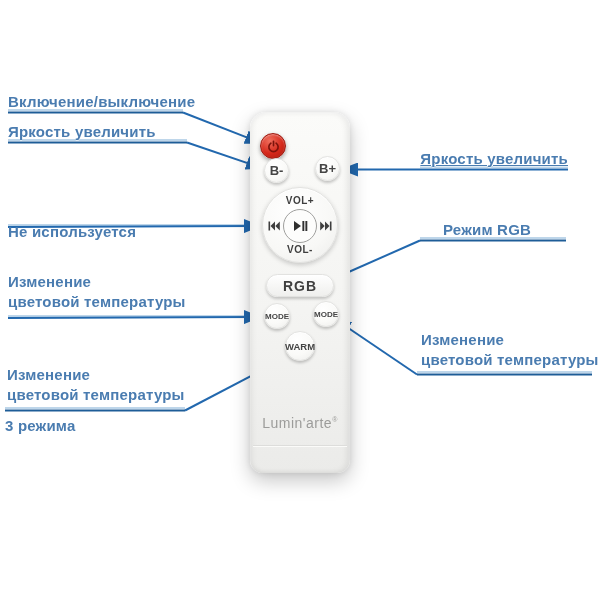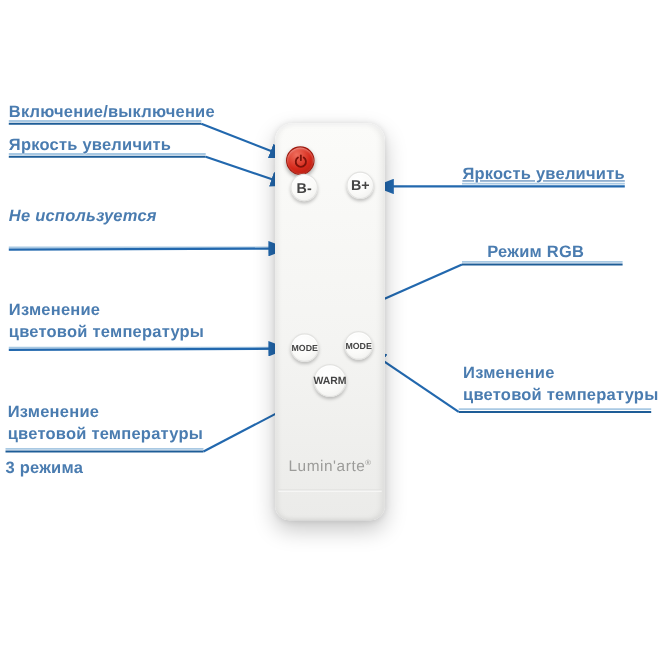--- a/index.html
+++ b/index.html
@@ -111,21 +111,21 @@
     <path d="M420,240.5 L326,282" marker-end="url(#ah)"></path>
     <path d="M8,318 L260,317" marker-end="url(#ah)"></path>
     <path d="M417,374.5 L335,319" marker-end="url(#ah)"></path>
     <path d="M185,410.5 L293,354" marker-end="url(#ah)"></path>
   </g>
 </svg>
 
 <div class="note" style="left:8px;top:92px;">Включение/выключение</div>
 <div class="note" style="left:8px;top:122px;">Яркость увеличить</div>
 <div class="note" style="left:420px;top:149px;width:148px;text-align:right;text-decoration:underline;">Яркость увеличить</div>
-<div class="note" style="left:8px;top:187px;font-style:italic;">Не используется</div>
+<div class="note" style="left:8px;top:222px;">Не используется</div>
 <div class="note" style="left:443px;top:220px;">Режим RGB</div>
 
 <div class="note" style="left:8px;top:272px;">
   <span class="sub">Изменение</span>
   <span class="sub">цветовой температуры</span>
 </div>
 
 <div class="note" style="left:421px;top:330px;">
   <span class="sub">Изменение</span>
   <span class="sub">цветовой температуры</span>
@@ -142,21 +142,46 @@
   <div class="rbtn power">
     <svg width="13" height="13" viewBox="0 0 14 14">
       <path d="M7 1.5v4.5" stroke="#7c120a" stroke-width="1.8" stroke-linecap="round" fill="none"></path>
       <path d="M4.2 3.4a5 5 0 1 0 5.6 0" stroke="#7c120a" stroke-width="1.8" stroke-linecap="round" fill="none"></path>
     </svg>
   </div>
 
   <div class="rbtn bminus">B-</div>
   <div class="rbtn bplus">B+</div>
 
+  <div class="pad">
+    <div class="vol up">VOL+</div>
+    <div class="vol dn">VOL-</div>
 
+    <svg class="skip back" viewBox="0 0 12 10">
+      <rect x="0.5" y="0.5" width="1.6" height="9" fill="#3e3e3e"></rect>
+      <path d="M7 0.5 L2.5 5 L7 9.5 z" fill="#3e3e3e"></path>
+      <path d="M11.8 0.5 L7.3 5 L11.8 9.5 z" fill="#3e3e3e"></path>
+    </svg>
+
+    <div class="play">
+      <svg width="15" height="12" viewBox="0 0 15 12">
+        <path d="M1 1 L8 6 L1 11 z" fill="#2f2f2f"></path>
+        <rect x="9.4" y="1" width="1.9" height="10" fill="#2f2f2f"></rect>
+        <rect x="12.4" y="1" width="1.9" height="10" fill="#2f2f2f"></rect>
+      </svg>
+    </div>
+
+    <svg class="skip fwd" viewBox="0 0 12 10">
+      <path d="M0.2 0.5 L4.7 5 L0.2 9.5 z" fill="#3e3e3e"></path>
+      <path d="M5 0.5 L9.5 5 L5 9.5 z" fill="#3e3e3e"></path>
+      <rect x="9.9" y="0.5" width="1.6" height="9" fill="#3e3e3e"></rect>
+    </svg>
+  </div>
+
+  <div class="rgb">RGB</div>
   <div class="rbtn warm">MODE</div>
   <div class="rbtn cool">MODE</div>
   <div class="rbtn mode">WARM</div>
 
   <div class="logo">
     <span>Lumin'arte</span><sup>®</sup>
   </div>
 
   <div class="seam"></div>
 </div>

